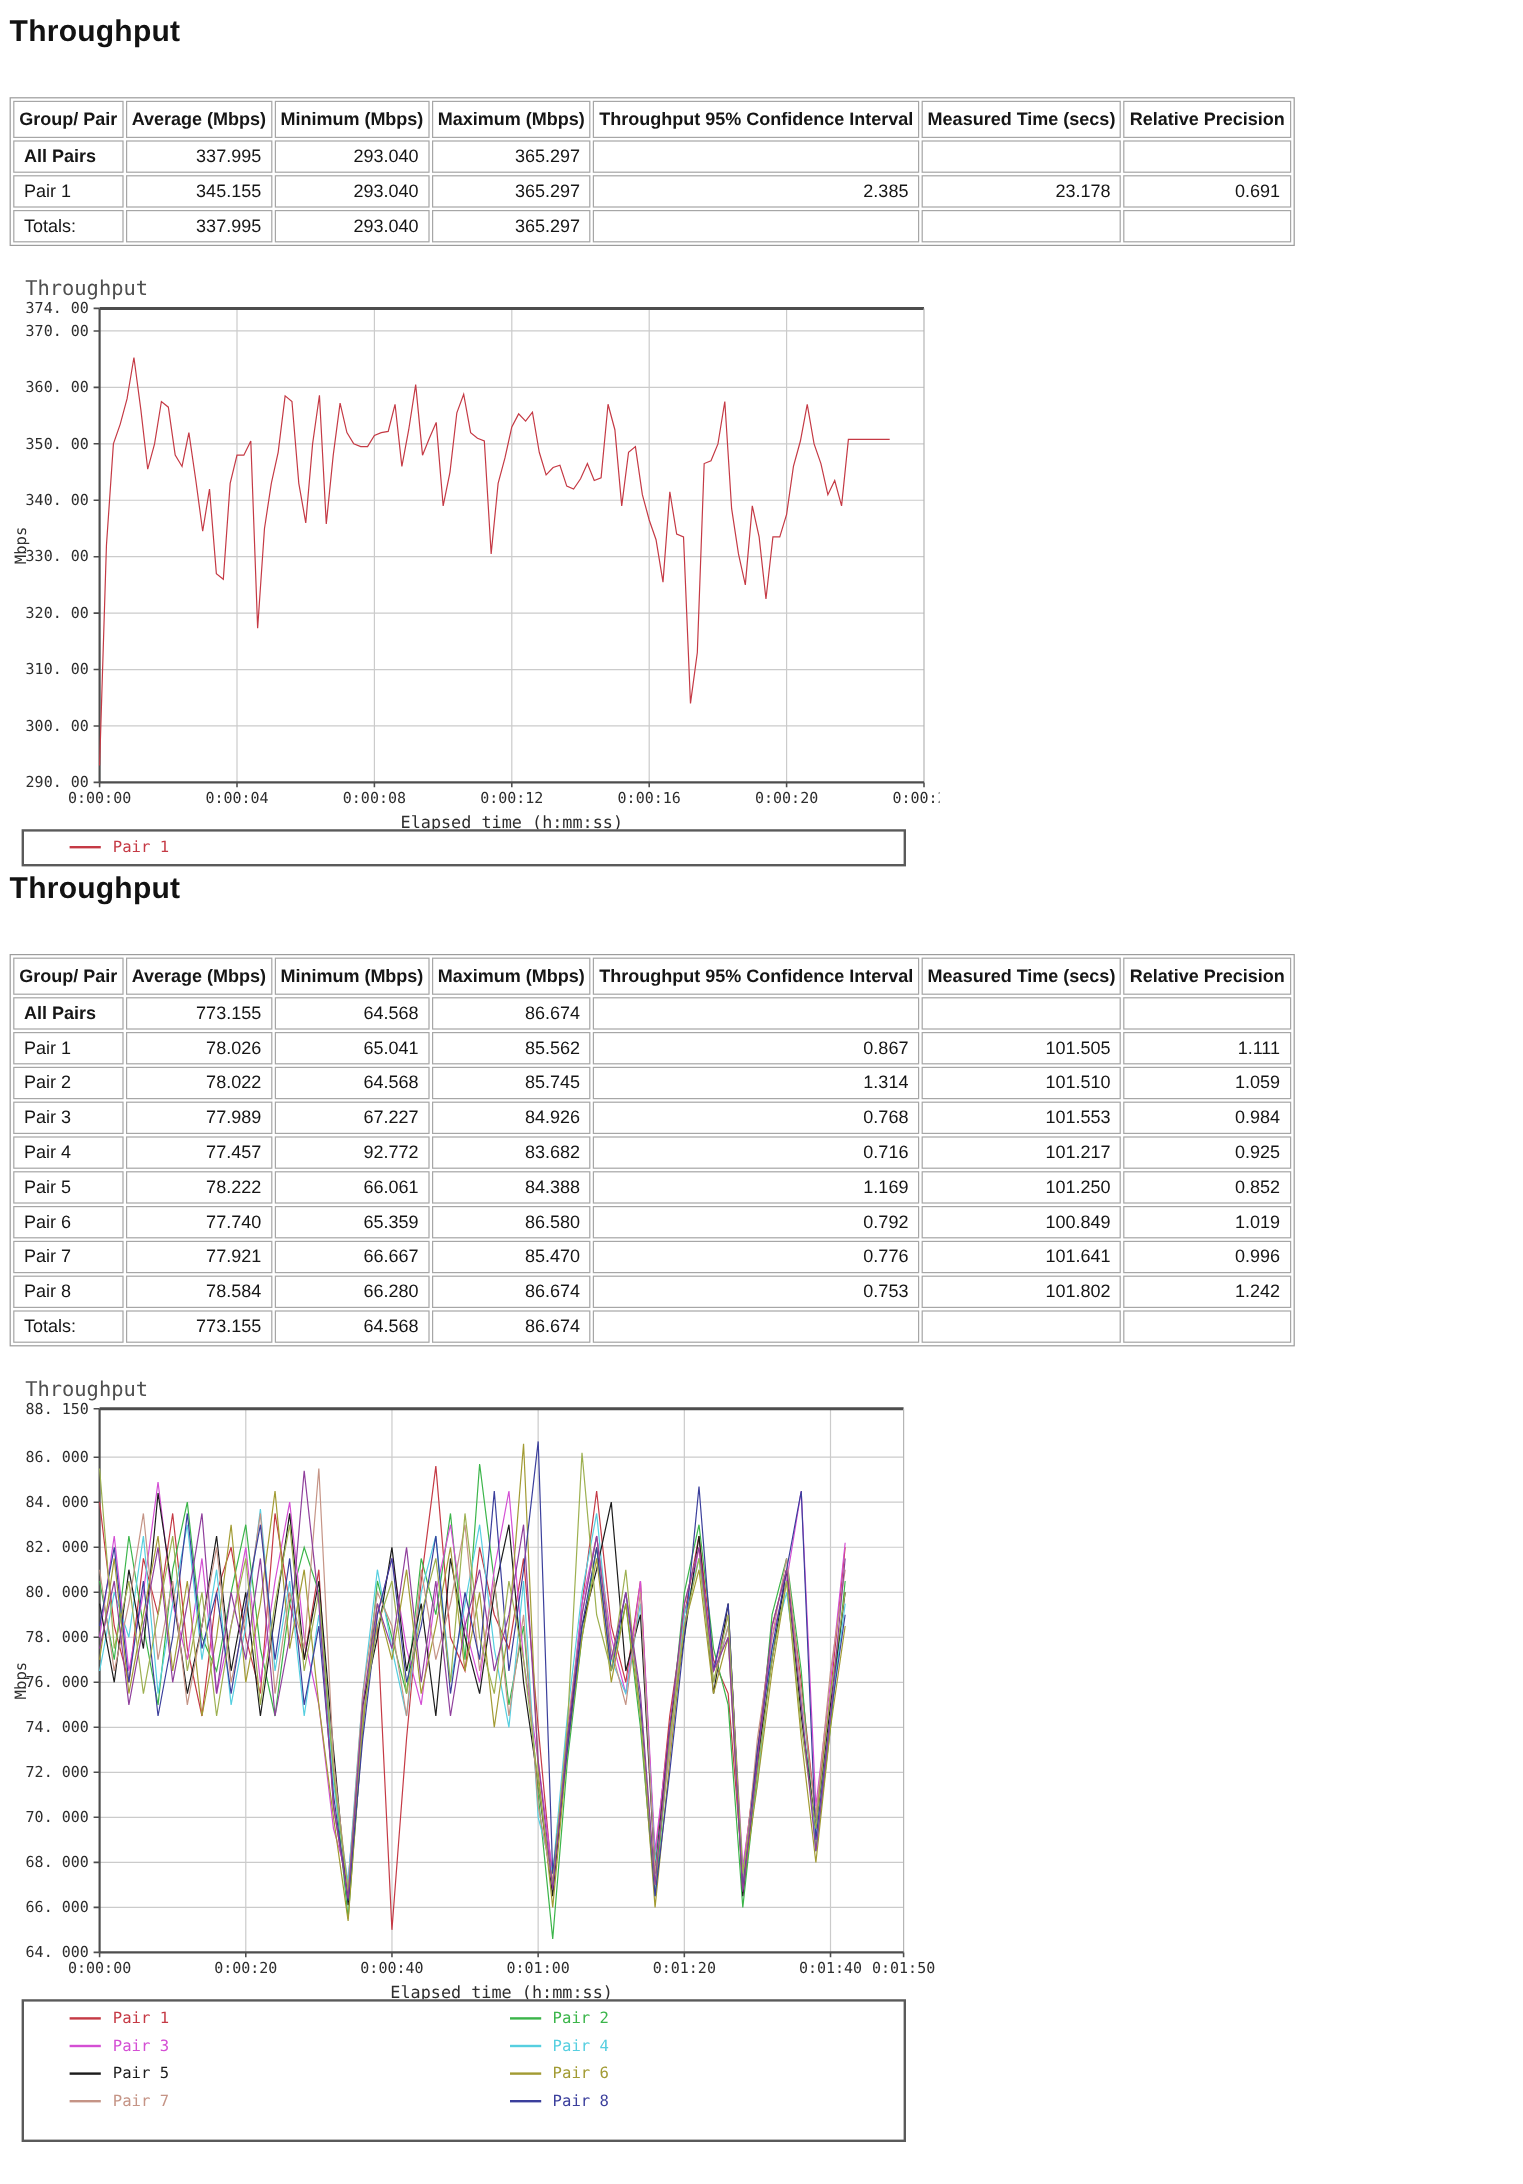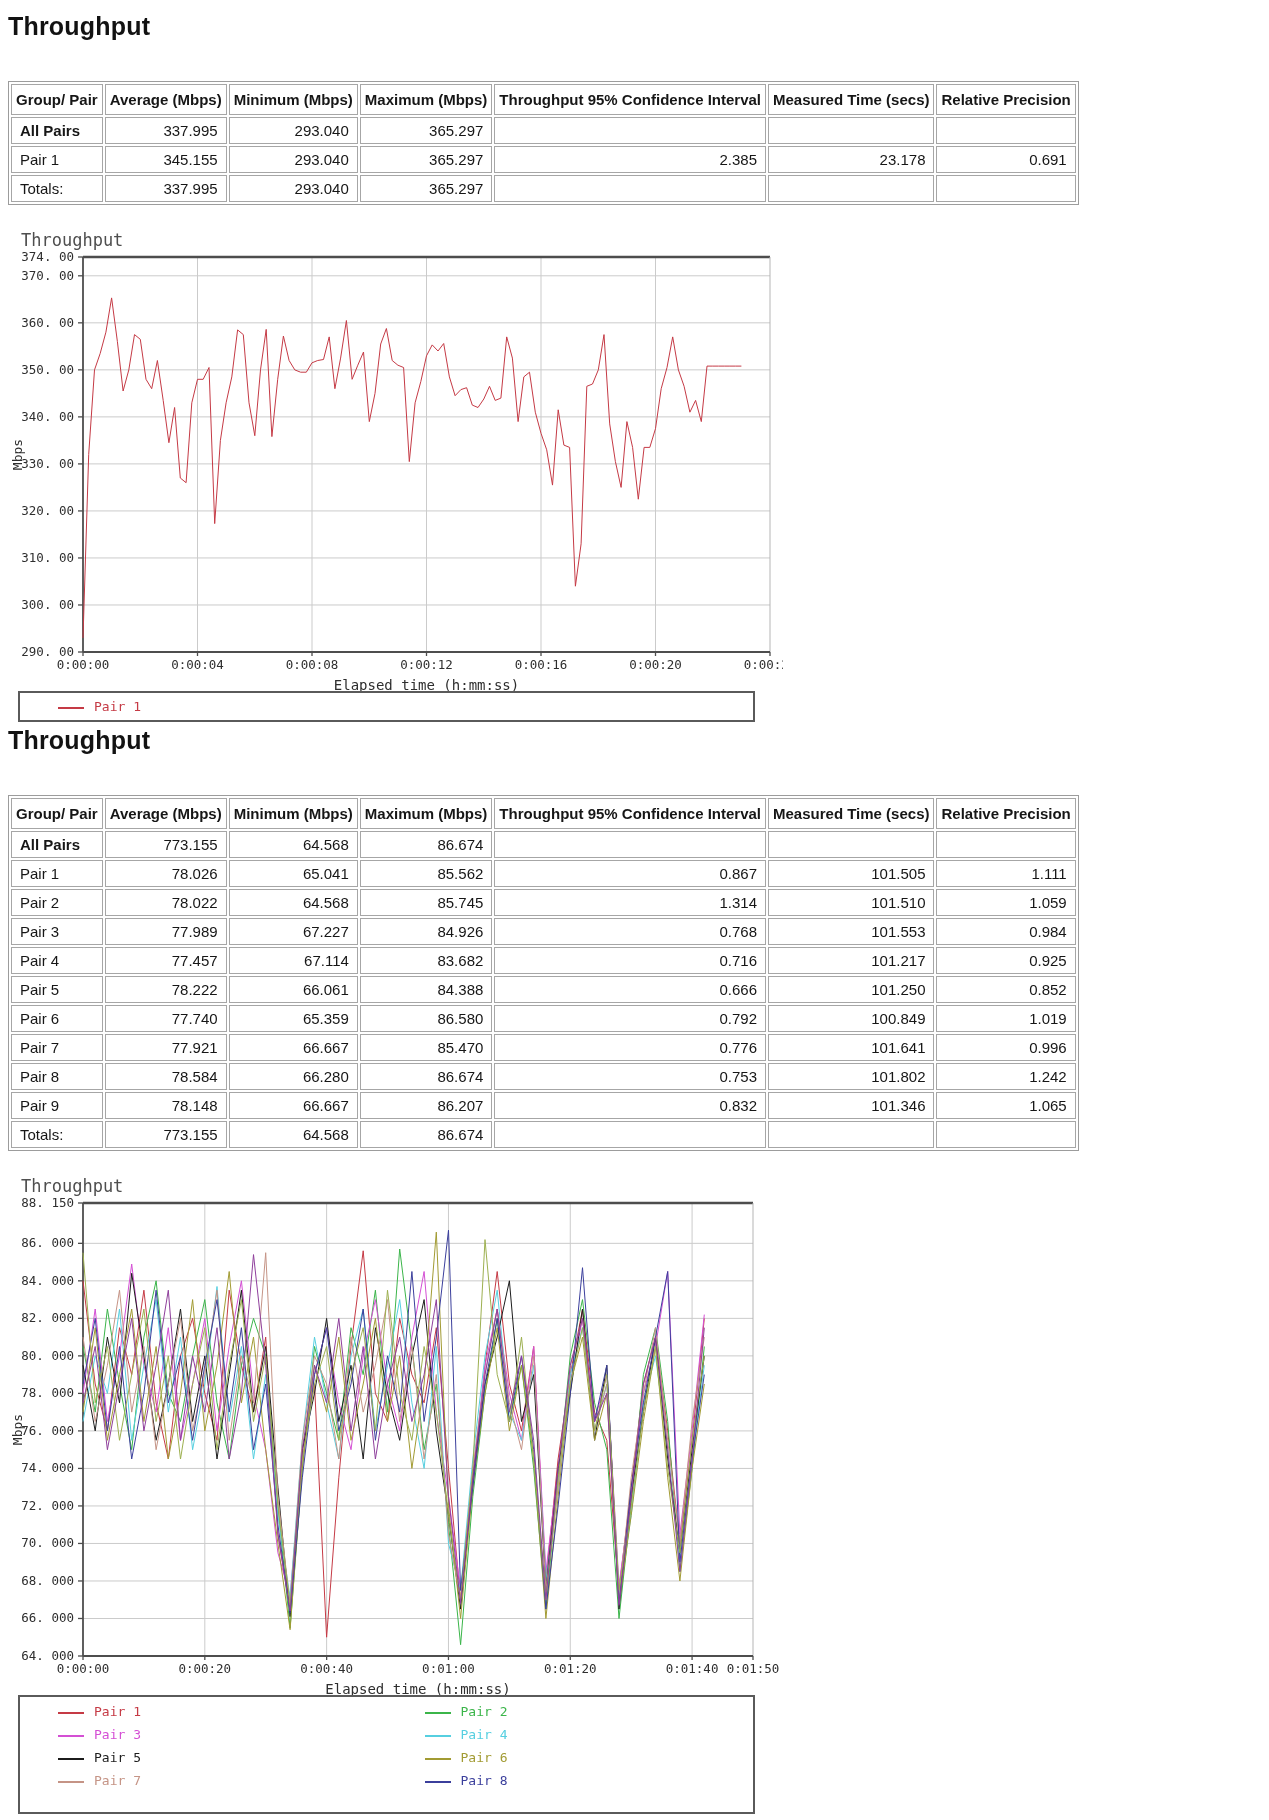--- a/index.html
+++ b/index.html
@@ -191,32 +191,32 @@
           <td class="num">77.989</td>
           <td class="num">67.227</td>
           <td class="num">84.926</td>
           <td class="num">0.768</td>
           <td class="num">101.553</td>
           <td class="num">0.984</td>
         </tr>
         <tr>
           <td class="lbl">Pair 4</td>
           <td class="num">77.457</td>
-          <td class="num">67.114</td>
+          <td class="num">92.772</td>
           <td class="num">83.682</td>
           <td class="num">0.716</td>
           <td class="num">101.217</td>
           <td class="num">0.925</td>
         </tr>
         <tr>
           <td class="lbl">Pair 5</td>
           <td class="num">78.222</td>
           <td class="num">66.061</td>
           <td class="num">84.388</td>
-          <td class="num">0.666</td>
+          <td class="num">1.169</td>
           <td class="num">101.250</td>
           <td class="num">0.852</td>
         </tr>
         <tr>
           <td class="lbl">Pair 6</td>
           <td class="num">77.740</td>
           <td class="num">65.359</td>
           <td class="num">86.580</td>
           <td class="num">0.792</td>
           <td class="num">100.849</td>
@@ -232,29 +232,20 @@
           <td class="num">0.996</td>
         </tr>
         <tr>
           <td class="lbl">Pair 8</td>
           <td class="num">78.584</td>
           <td class="num">66.280</td>
           <td class="num">86.674</td>
           <td class="num">0.753</td>
           <td class="num">101.802</td>
           <td class="num">1.242</td>
-        </tr>
-        <tr>
-          <td class="lbl">Pair 9</td>
-          <td class="num">78.148</td>
-          <td class="num">66.667</td>
-          <td class="num">86.207</td>
-          <td class="num">0.832</td>
-          <td class="num">101.346</td>
-          <td class="num">1.065</td>
         </tr>
         <tr>
           <td class="lbl">Totals:</td>
           <td class="num">773.155</td>
           <td class="num">64.568</td>
           <td class="num">86.674</td>
           <td class="num"></td>
           <td class="num"></td>
           <td class="num"></td>
         </tr>

